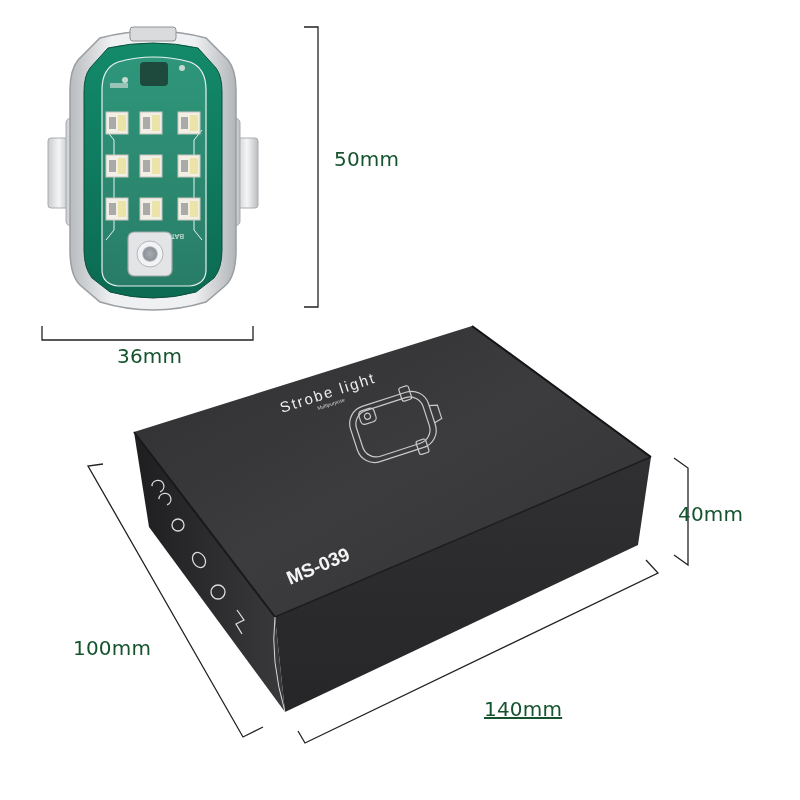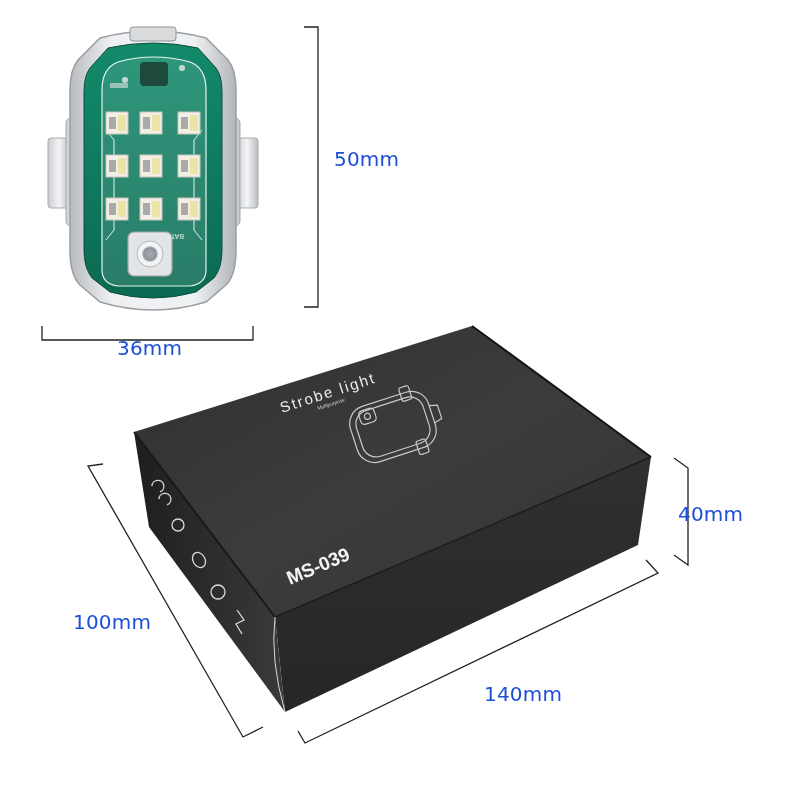--- a/index.html
+++ b/index.html
@@ -1,18 +1,18 @@
 <!DOCTYPE html>
 <html><head>
 <meta charset="utf-8">
 <style>
   html, body { margin: 0; padding: 0; background: #ffffff; }
   body { width: 800px; height: 800px; position: relative; overflow: hidden; font-family: "Liberation Sans", "DejaVu Sans", sans-serif; }
   .stage { position: absolute; left: 0; top: 0; width: 800px; height: 800px; }
-  .dim-label { position: absolute; font-family: "DejaVu Sans", "Liberation Sans", sans-serif; font-size: 20px; color: #1d4ed8; white-space: nowrap; letter-spacing: 0.2px; }
+  .dim-label { position: absolute; font-family: "DejaVu Sans", "Liberation Sans", sans-serif; font-size: 20px; color: #14532d; white-space: nowrap; letter-spacing: 0.2px; }
   svg { position: absolute; left: 0; top: 0; }
   .box-text { font-family: "Liberation Sans", sans-serif; }
 </style>
 </head>
 <body>
 
 <div class="stage">
 
   <svg width="800" height="800" viewBox="0 0 800 800">
     <defs>
@@ -175,18 +175,18 @@
         <path d="M163,497 a6,6 0 1 1 0,10" transform="rotate(-55 163 502)"></path>
         <circle cx="178" cy="525" r="6"></circle>
         <ellipse cx="199" cy="560" rx="6" ry="8" transform="rotate(-30 199 560)"></ellipse>
         <circle cx="218" cy="592" r="7"></circle>
         <path d="M237,610 L244,620 L236,624 L242,634"></path>
       </g>
     </g>
   </svg>
 
   <div class="dim-label" style="left:334px; top:147px;">50mm</div>
-  <div class="dim-label" style="left:117px; top:336px;">36mm</div>
+  <div class="dim-label" style="left:117px; top:344px;">36mm</div>
   <div class="dim-label" style="left:678px; top:502px;">40mm</div>
-  <div class="dim-label" style="left:73px; top:610px;">100mm</div>
-  <div class="dim-label" style="left:484px; top:682px;">140mm</div>
+  <div class="dim-label" style="left:73px; top:636px;">100mm</div>
+  <div class="dim-label" style="left:484px; top:697px;text-decoration:underline;">140mm</div>
 
 </div>
 
 </body></html>

